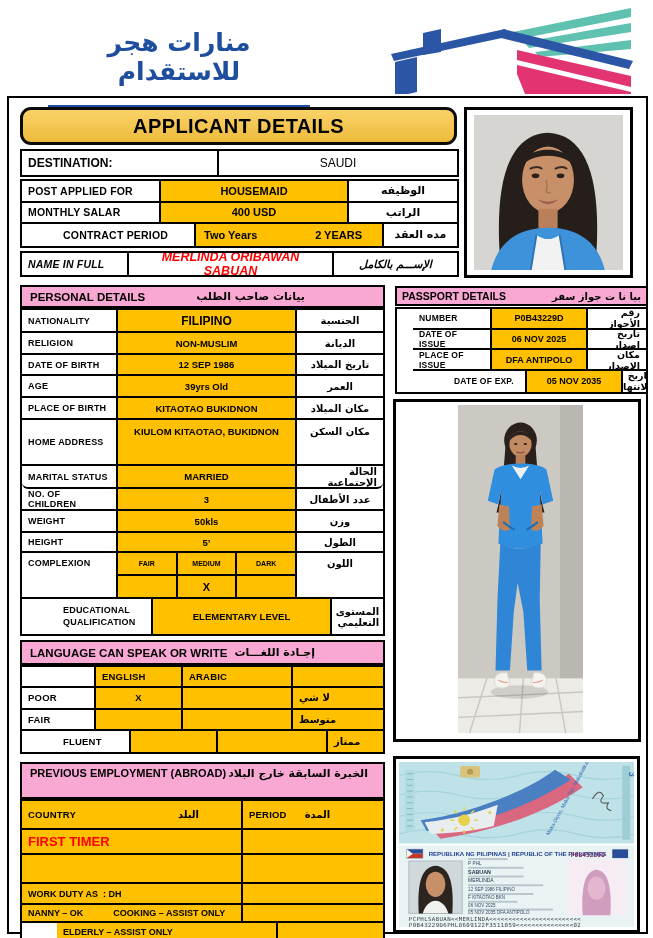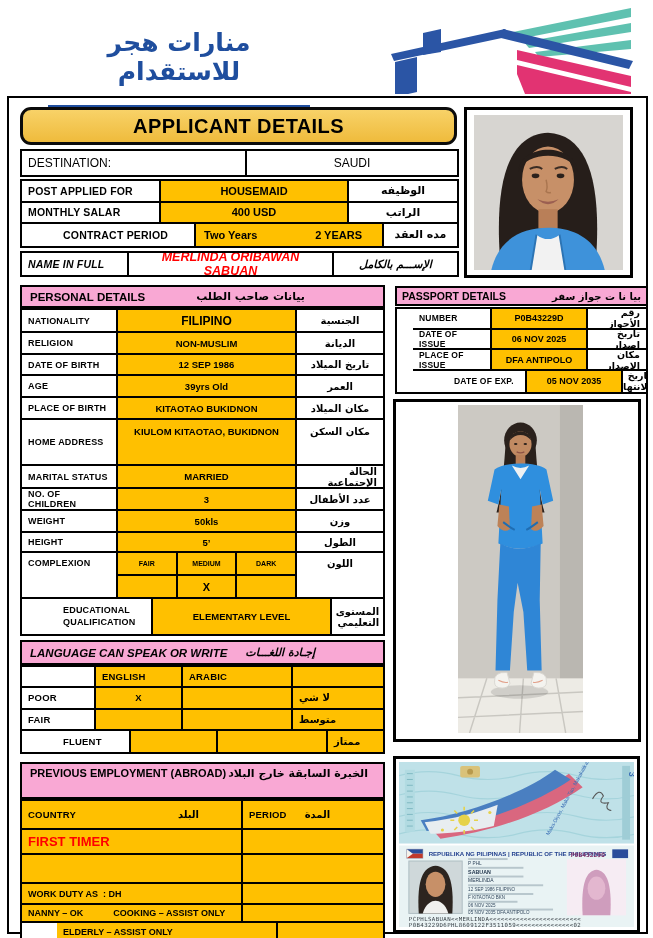--- a/index.html
+++ b/index.html
@@ -74,21 +74,21 @@
   .perstbl .lab { font-size: 9px; }
   .perstbl .val { font-size: 9.5px; }
   
   .cx-mid { width: 179px; display: flex; flex-direction: column; border-right: 2px solid #000; padding: 0; }
   .cx-row { display: flex; flex: 1; }
   .cx-row.hdr { border-bottom: 2px solid #000; }
   .cx-cell { flex: 1; border-right: 2px solid #000; display: flex; align-items: center; justify-content: center; font-weight: bold; font-size: 7px; background: #FFC000; }
   .cx-cell:last-child { border-right: none; }
   .cx-mark { font-size: 11px; }
   
-  .langhdr { left: 20px; top: 640px; width: 365px; height: 25px; font-style: italic; }
+  .langhdr { left: 20px; top: 640px; width: 365px; height: 25px; }
   .langtbl { left: 20px; top: 665px; width: 365px; }
   .langtbl .trow { height: 21.3px; }
   .langtbl .c1 { width: 74px; }
   .langtbl .c2 { width: 87px; }
   .langtbl .c3 { width: 110px; }
   .langtbl .c4 { flex: 1; justify-content: flex-end; }
   .langtbl .lab { font-size: 9.5px; }
   
   .prevhdr { left: 20px; top: 762px; width: 365px; height: 37px; align-items: flex-start; padding-top: 3px; font-size: 11px; }
   .prevhdr .ar { font-size: 11px; margin-left: 2px; }
@@ -140,21 +140,21 @@
       <polygon points="132,48 246,74 246,85 132,58" fill="#E23372"></polygon>
       <polygon points="132,63 246,90 246,92 140,92 132,72" fill="#E23372"></polygon>
     </svg>
   </div>
 
   <div class="doc-frame"></div>
 
   <div class="banner">APPLICANT DETAILS</div>
 
   <div class="tbl dest">
-    <div class="tc" style="width:225px;font-weight:400;">DESTINATION:</div>
+    <div class="tc" style="width:197px;font-weight:700;">DESTINATION:</div>
     <div class="tc" style="flex:1;justify-content:center;">SAUDI</div>
   </div>
 
   <div class="tbl toptbl">
     <div class="trow">
       <div class="tc lab" style="width:139px;">POST APPLIED FOR</div>
       <div class="tc val gold" style="width:188px;">HOUSEMAID</div>
       <div class="tc ar" style="flex:1;" dir="rtl">الوظيفه</div>
     </div>
     <div class="trow">
@@ -225,21 +225,21 @@
     <div class="trow" style="height:22px;">
       <div class="tc lab tc1">PLACE OF BIRTH</div>
       <div class="tc val gold tc2">KITAOTAO BUKIDNON</div>
       <div class="tc ar tc3" dir="rtl">مكان الميلاد</div>
     </div>
     <div class="trow" style="height:46px;">
       <div class="tc lab tc1">HOME ADDRESS</div>
       <div class="tc val gold tc2" style="align-items:flex-start;padding-top:6px;">KIULOM KITAOTAO, BUKIDNON</div>
       <div class="tc ar tc3" dir="rtl" style="align-items:flex-start;padding-top:6px;">مكان السكن</div>
     </div>
-    <div class="trow" style="height:23px;">
+    <div class="trow" style="height:23px;border-radius:6px;">
       <div class="tc lab tc1">MARITAL STATUS</div>
       <div class="tc val gold tc2">MARRIED</div>
       <div class="tc ar tc3" dir="rtl">الحالة الإجتماعية</div>
     </div>
     <div class="trow" style="height:22px;">
       <div class="tc lab tc1">NO. OF CHILDREN</div>
       <div class="tc val gold tc2">3</div>
       <div class="tc ar tc3" dir="rtl">عدد الأطفال</div>
     </div>
     <div class="trow" style="height:22px;">

